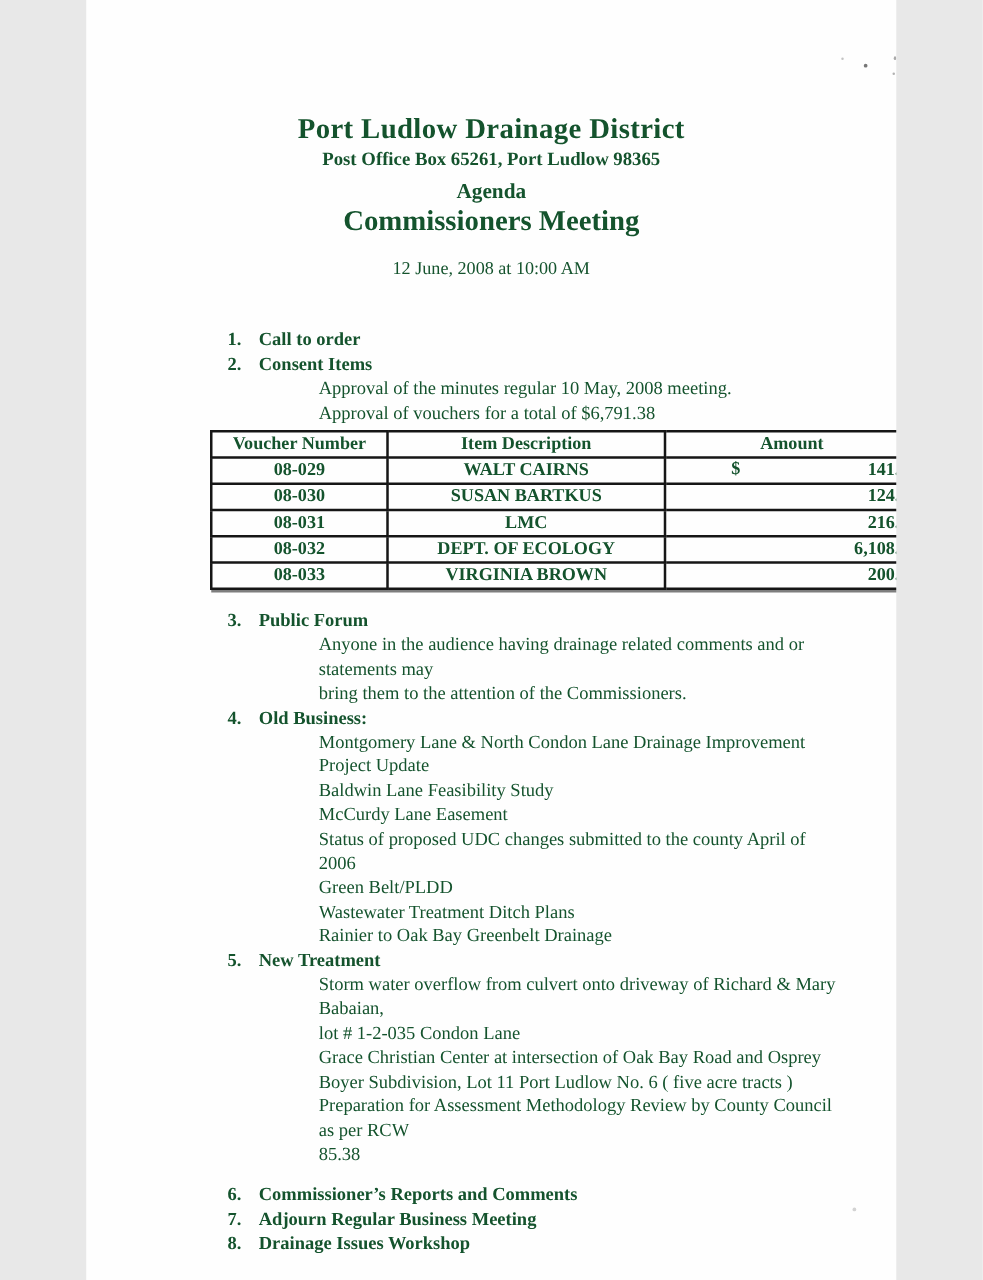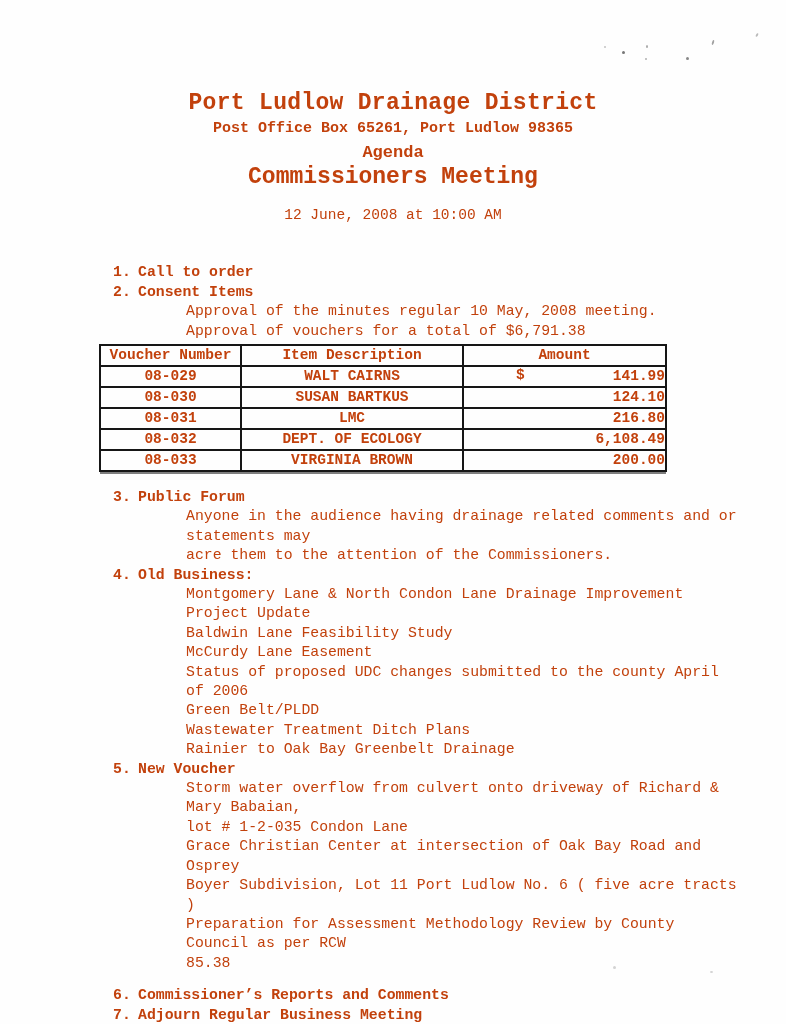--- a/index.html
+++ b/index.html
@@ -1,22 +1,22 @@
 <!DOCTYPE html>
 <html><head>
 <meta charset="utf-8">
 <style>
   html,body { margin:0; padding:0; background:#e8e8e8; }
   .page {
     position:relative;
-    width:786px; height:1024px;
+    width:648px; height:1024px;
     margin:0 auto;
     background:#fefefe;
-    font-family:Liberation Mono, monospace;
-    color:#c2410c;
+    font-family:Liberation Serif, serif;
+    color:#14532d;
     overflow:hidden;
   }
   
   .doc-header { text-align:center; padding-top:90px; line-height:1.15; }
   .doc-title   { font-size:23px; font-weight:bold; letter-spacing:0.3px; }
   .doc-address { font-size:15px; font-weight:bold; margin-top:4px; }
   .doc-type    { font-size:17px; font-weight:bold; margin-top:5px; }
   .doc-meeting { font-size:23px; font-weight:bold; margin-top:2px; }
   .doc-date    { font-size:14.5px; margin-top:16px; }
 
@@ -165,21 +165,21 @@
       </table>
 
     <div class="item-head">
       <span class="item-num">3.</span>
       <span>Public Forum</span>
     </div>
     <div class="bullet">
       <span class="b-marker"><span class="b-dot"></span></span>
       <span class="b-text">
         <span class="line">Anyone in the audience having drainage related comments and or statements may</span>
-        <span class="line">acre them to the attention of the Commissioners.</span>
+        <span class="line">bring them to the attention of the Commissioners.</span>
       </span>
     </div>
 
     <div class="item-head">
       <span class="item-num">4.</span>
       <span>Old Business:</span>
     </div>
     <div class="bullet">
       <span class="b-marker"><span class="b-dot"></span></span>
       <span class="b-text">
@@ -218,21 +218,21 @@
     </div>
     <div class="bullet">
       <span class="b-marker"><span class="b-dot"></span></span>
       <span class="b-text">
           <span class="line">Rainier to Oak Bay Greenbelt Drainage</span>
         </span>
     </div>
 
     <div class="item-head">
       <span class="item-num">5.</span>
-      <span>New Voucher</span>
+      <span>New Treatment</span>
     </div>
     <div class="bullet">
       <span class="b-marker"><span class="b-dot"></span></span>
       <span class="b-text">
         <span class="line">Storm water overflow from culvert onto driveway of Richard &amp; Mary Babaian,</span>
         <span class="line">lot # 1-2-035 Condon Lane</span>
       </span>
     </div>
     <div class="bullet">
       <span class="b-marker"><span class="b-dot"></span></span>

